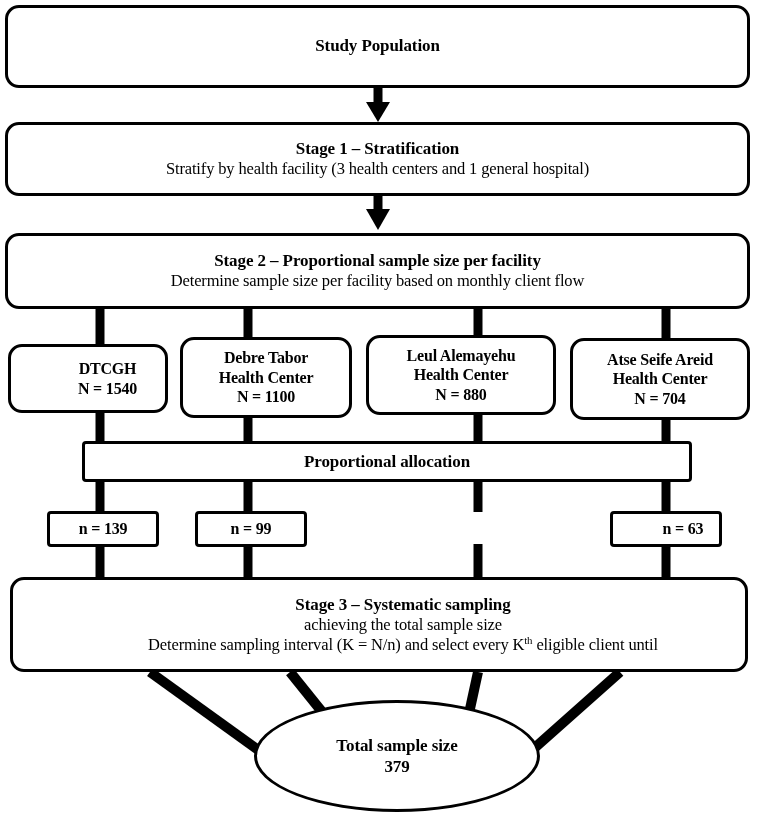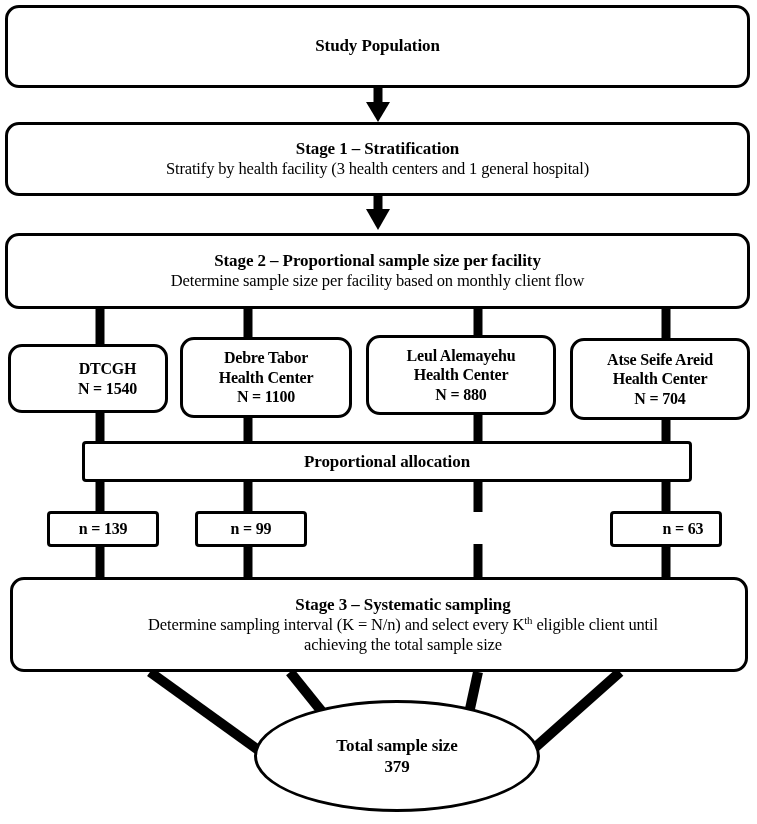--- a/index.html
+++ b/index.html
@@ -194,22 +194,22 @@
     <div class="smalln">n = 99</div>
   </div>
 
 
   <div class="node rbox-sm" style="left:610px; top:511px; width:112px; height:36px;padding-left:34px;">
     <div class="smalln">n = 63</div>
   </div>
 
   <div class="node rbox" style="left:10px; top:577px; width:738px; height:95px;padding-left:48px;">
     <div class="ttl">Stage 3 – Systematic sampling</div>
+    <div class="sub">achieving the total sample size</div>
     <div class="sub"><span>Determine sampling interval (K = N/n) and select every K</span><sup>th</sup><span> eligible client until</span></div>
-    <div class="sub">achieving the total sample size</div>
   </div>
 
   <div class="ellipse-node" style="left:254px; top:700px; width:286px; height:112px;">
     <div class="ell-t">Total sample size</div>
     <div class="ell-t">379</div>
   </div>
 
 </div>
 
 </body></html>

